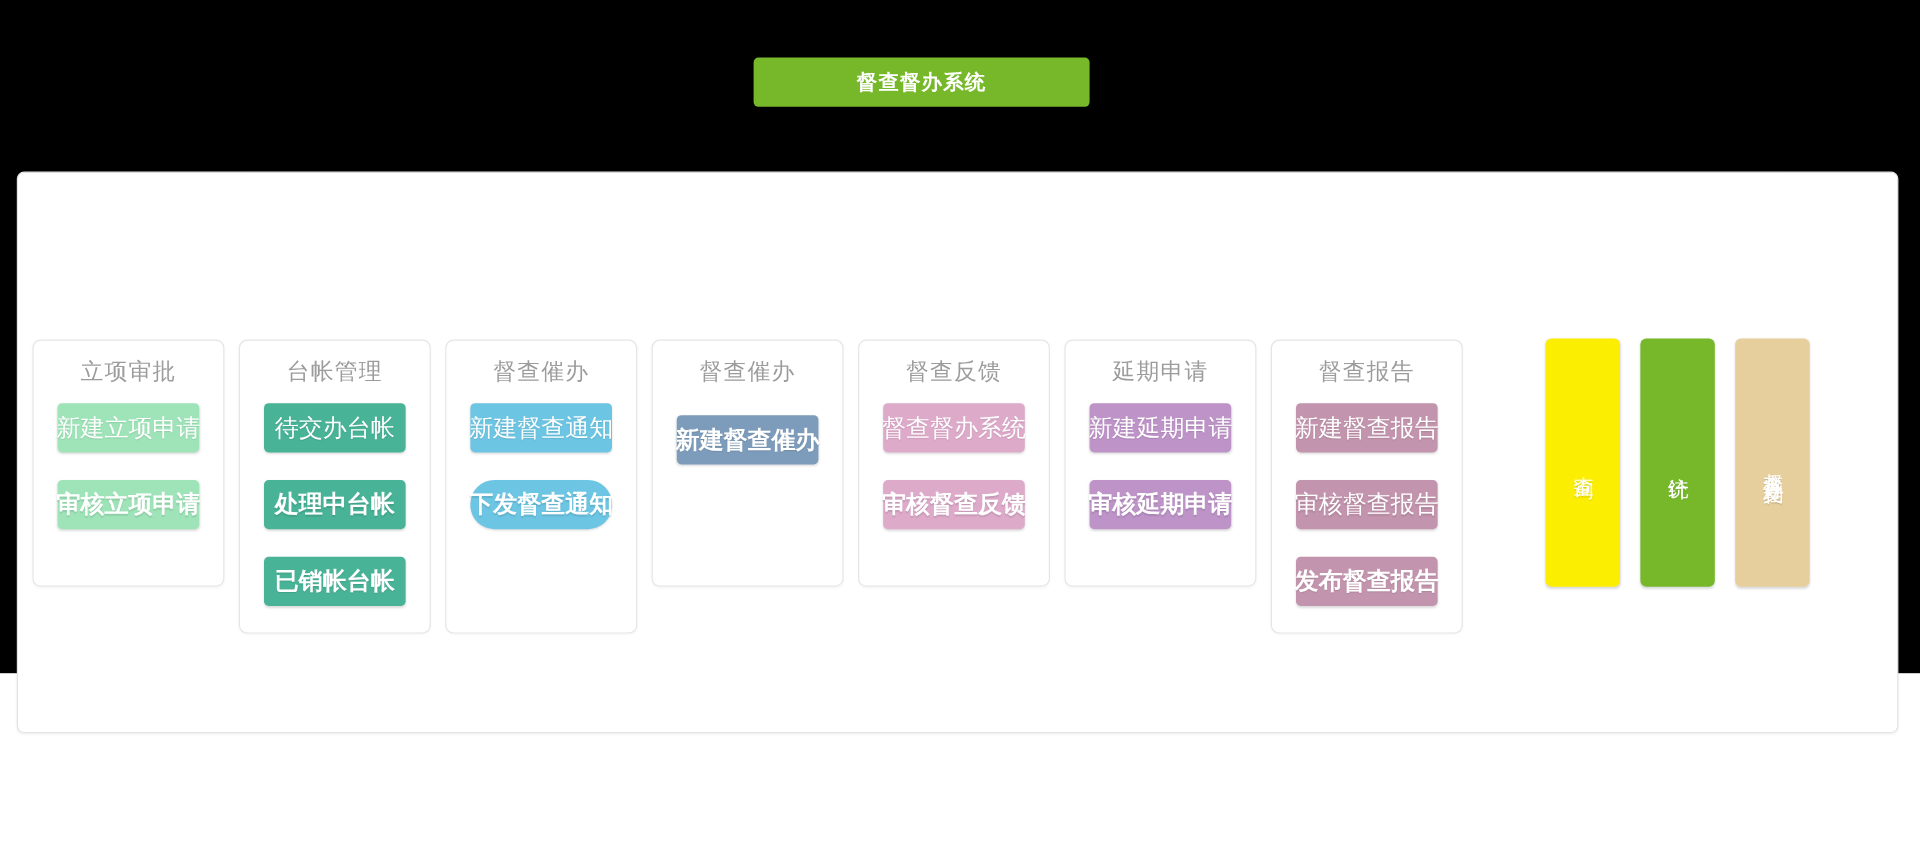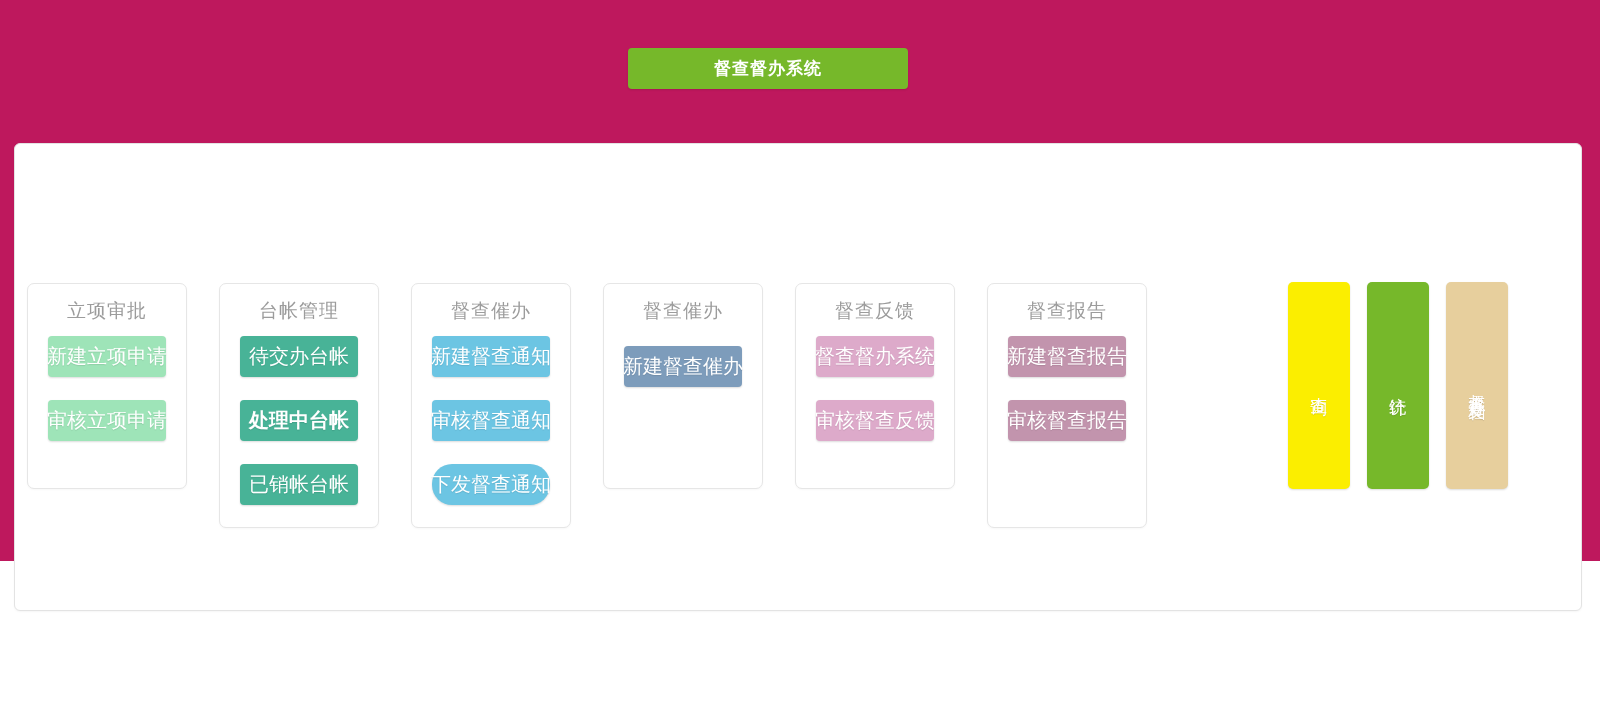--- a/index.html
+++ b/index.html
@@ -9,21 +9,21 @@
     width: 1600px;
     height: 721px;
     overflow: hidden;
     font-family: "DejaVu Sans", "Liberation Sans", sans-serif;
   }
 
   #root {
     position: relative;
     width: 1600px;
     height: 561px;
-    background: #be185d;
+    background: #000000;
   }
 
   
   .outer-panel {
     position: absolute;
     left: 14px;
     top: 143px;
     width: 1568px;
     height: 468px;
     box-sizing: border-box;
@@ -53,21 +53,21 @@
     box-shadow: 0 1px 2px rgba(0,0,0,0.12);
   }
 
   
   .cards-row {
     position: absolute;
     left: 12px;
     top: 139px;
     display: flex;
     align-items: flex-start;
-    gap: 32px;
+    gap: 12px;
   }
 
   .cat-card {
     box-sizing: border-box;
     width: 160px;
     border: 1px solid #e6e6e6;
     border-radius: 7px;
     background: #ffffff;
     padding: 14px 0 18px 0;
     display: flex;
@@ -95,21 +95,21 @@
     letter-spacing: 0px;
     display: flex;
     align-items: center;
     justify-content: center;
     margin-bottom: 23px;
     white-space: nowrap;
     text-shadow: 0 1px 1px rgba(0,0,0,0.10);
     box-shadow: 0 1px 2px rgba(0,0,0,0.14);
     cursor: pointer;
   }
-  .cat-btn:last-child { margin-bottom: 0; }
+  .cat-btn:last-child { margin-bottom: 0; font-weight: bold; }
 
   
   .cat-card.h2 { min-height: 206px; }
   .cat-card.h3 { min-height: 245px; }
 
   
   .vert-row {
     position: absolute;
     left: 1273px;
     top: 138px;
@@ -153,36 +153,41 @@
         </div>
         <div class="cat-card h3">
           <div class="cat-title">台帐管理</div>
           <div class="cat-btn" style="background: rgb(72, 179, 151);">待交办台帐</div>
           <div class="cat-btn" style="background: rgb(72, 179, 151); font-weight: bold;">处理中台帐</div>
           <div class="cat-btn" style="background: rgb(72, 179, 151);">已销帐台帐</div>
         </div>
         <div class="cat-card h3">
           <div class="cat-title">督查催办</div>
           <div class="cat-btn" style="background: rgb(108, 197, 227);">新建督查通知</div>
-          <div class="cat-btn" style="background: rgb(108, 197, 227);">审核督查通知</div>
           <div class="cat-btn" style="background: rgb(108, 197, 227); border-radius: 20px;">下发督查通知</div>
         </div>
         <div class="cat-card h2">
           <div class="cat-title">督查催办</div>
           <div class="cat-btn" style="background: rgb(125, 156, 187); margin-top: 10px;">新建督查催办</div>
         </div>
         <div class="cat-card h2">
           <div class="cat-title">督查反馈</div>
           <div class="cat-btn" style="background: rgb(221, 170, 202);">督查督办系统</div>
           <div class="cat-btn" style="background: rgb(221, 170, 202);">审核督查反馈</div>
         </div>
+        <div class="cat-card h2">
+          <div class="cat-title">延期申请</div>
+          <div class="cat-btn" style="background: rgb(189, 147, 200);">新建延期申请</div>
+          <div class="cat-btn" style="background: rgb(189, 147, 200);">审核延期申请</div>
+        </div>
         <div class="cat-card h3">
           <div class="cat-title">督查报告</div>
           <div class="cat-btn" style="background: rgb(194, 148, 173);">新建督查报告</div>
           <div class="cat-btn" style="background: rgb(194, 148, 173);">审核督查报告</div>
+          <div class="cat-btn" style="background: rgb(194, 148, 173);">发布督查报告</div>
         </div>
       </div>
 
     <div class="vert-row" id="vert-row">
         <div class="vert-btn" style="background: rgb(251, 238, 0);">查询</div>
         <div class="vert-btn" style="background: rgb(118, 184, 42);">统计</div>
         <div class="vert-btn" style="background: rgb(231, 207, 157);">督查督办文档</div>
       </div>
 
   </div>

